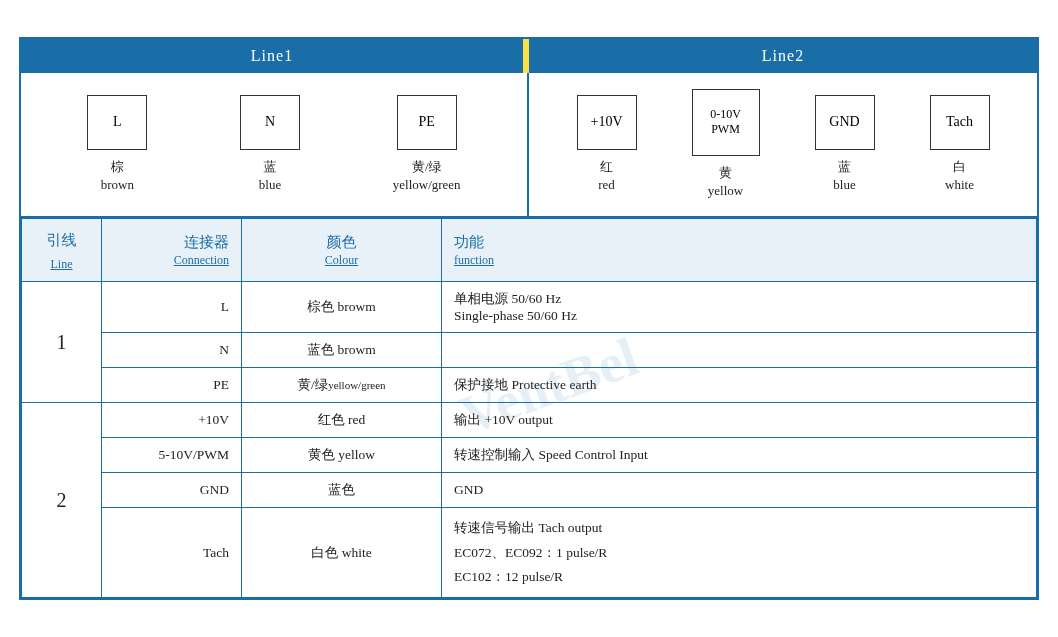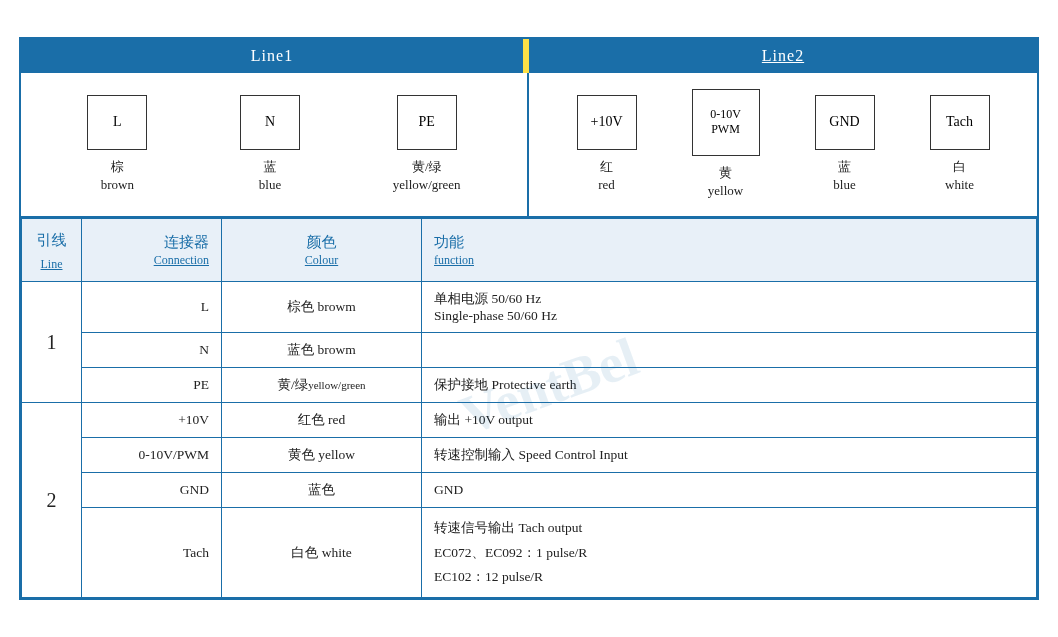--- a/index.html
+++ b/index.html
@@ -28,21 +28,20 @@
       padding: 8px 0;
       font-size: 16px;
       letter-spacing: 1px;
     }
     .header-line1 {
       width: 50%;
       border-right: 6px solid #fde047;
     }
     .header-line2 {
       width: 50%;
-      text-decoration: underline;
     }
     
     .diagram-row {
       display: flex;
       border-bottom: 2px solid #1a6ea8;
     }
     .diagram-line1, .diagram-line2 {
       display: flex;
       align-items: center;
       justify-content: space-around;
@@ -111,21 +110,21 @@
       font-size: 12px;
       color: #1a6ea8;
       font-weight: normal;
       text-decoration: underline;
     }
     tbody td {
       color: #222;
       font-size: 13.5px;
     }
     .col-line {
-      width: 60px;
+      width: 80px;
       text-align: center;
       font-size: 20px;
       margin-left: 10px;
     }
     .col-conn {
       width: 140px;
       text-align: right;
     }
     .col-color {
       width: 200px;
@@ -244,21 +243,21 @@
           <td class="col-func">保护接地 Protective earth</td>
         </tr>
 
         <tr>
           <td class="col-line" rowspan="4" style="text-align:center; font-size:20px;">2</td>
           <td class="col-conn">+10V</td>
           <td class="col-color">红色 red</td>
           <td class="col-func">输出 +10V output</td>
         </tr>
         <tr>
-          <td class="col-conn">0-10V/PWM</td>
+          <td class="col-conn">5-10V/PWM</td>
           <td class="col-color">黄色 yellow</td>
           <td class="col-func">转速控制输入 Speed Control Input</td>
         </tr>
         <tr>
           <td class="col-conn">GND</td>
           <td class="col-color">蓝色</td>
           <td class="col-func">GND</td>
         </tr>
         <tr>
           <td class="col-conn">Tach</td>

